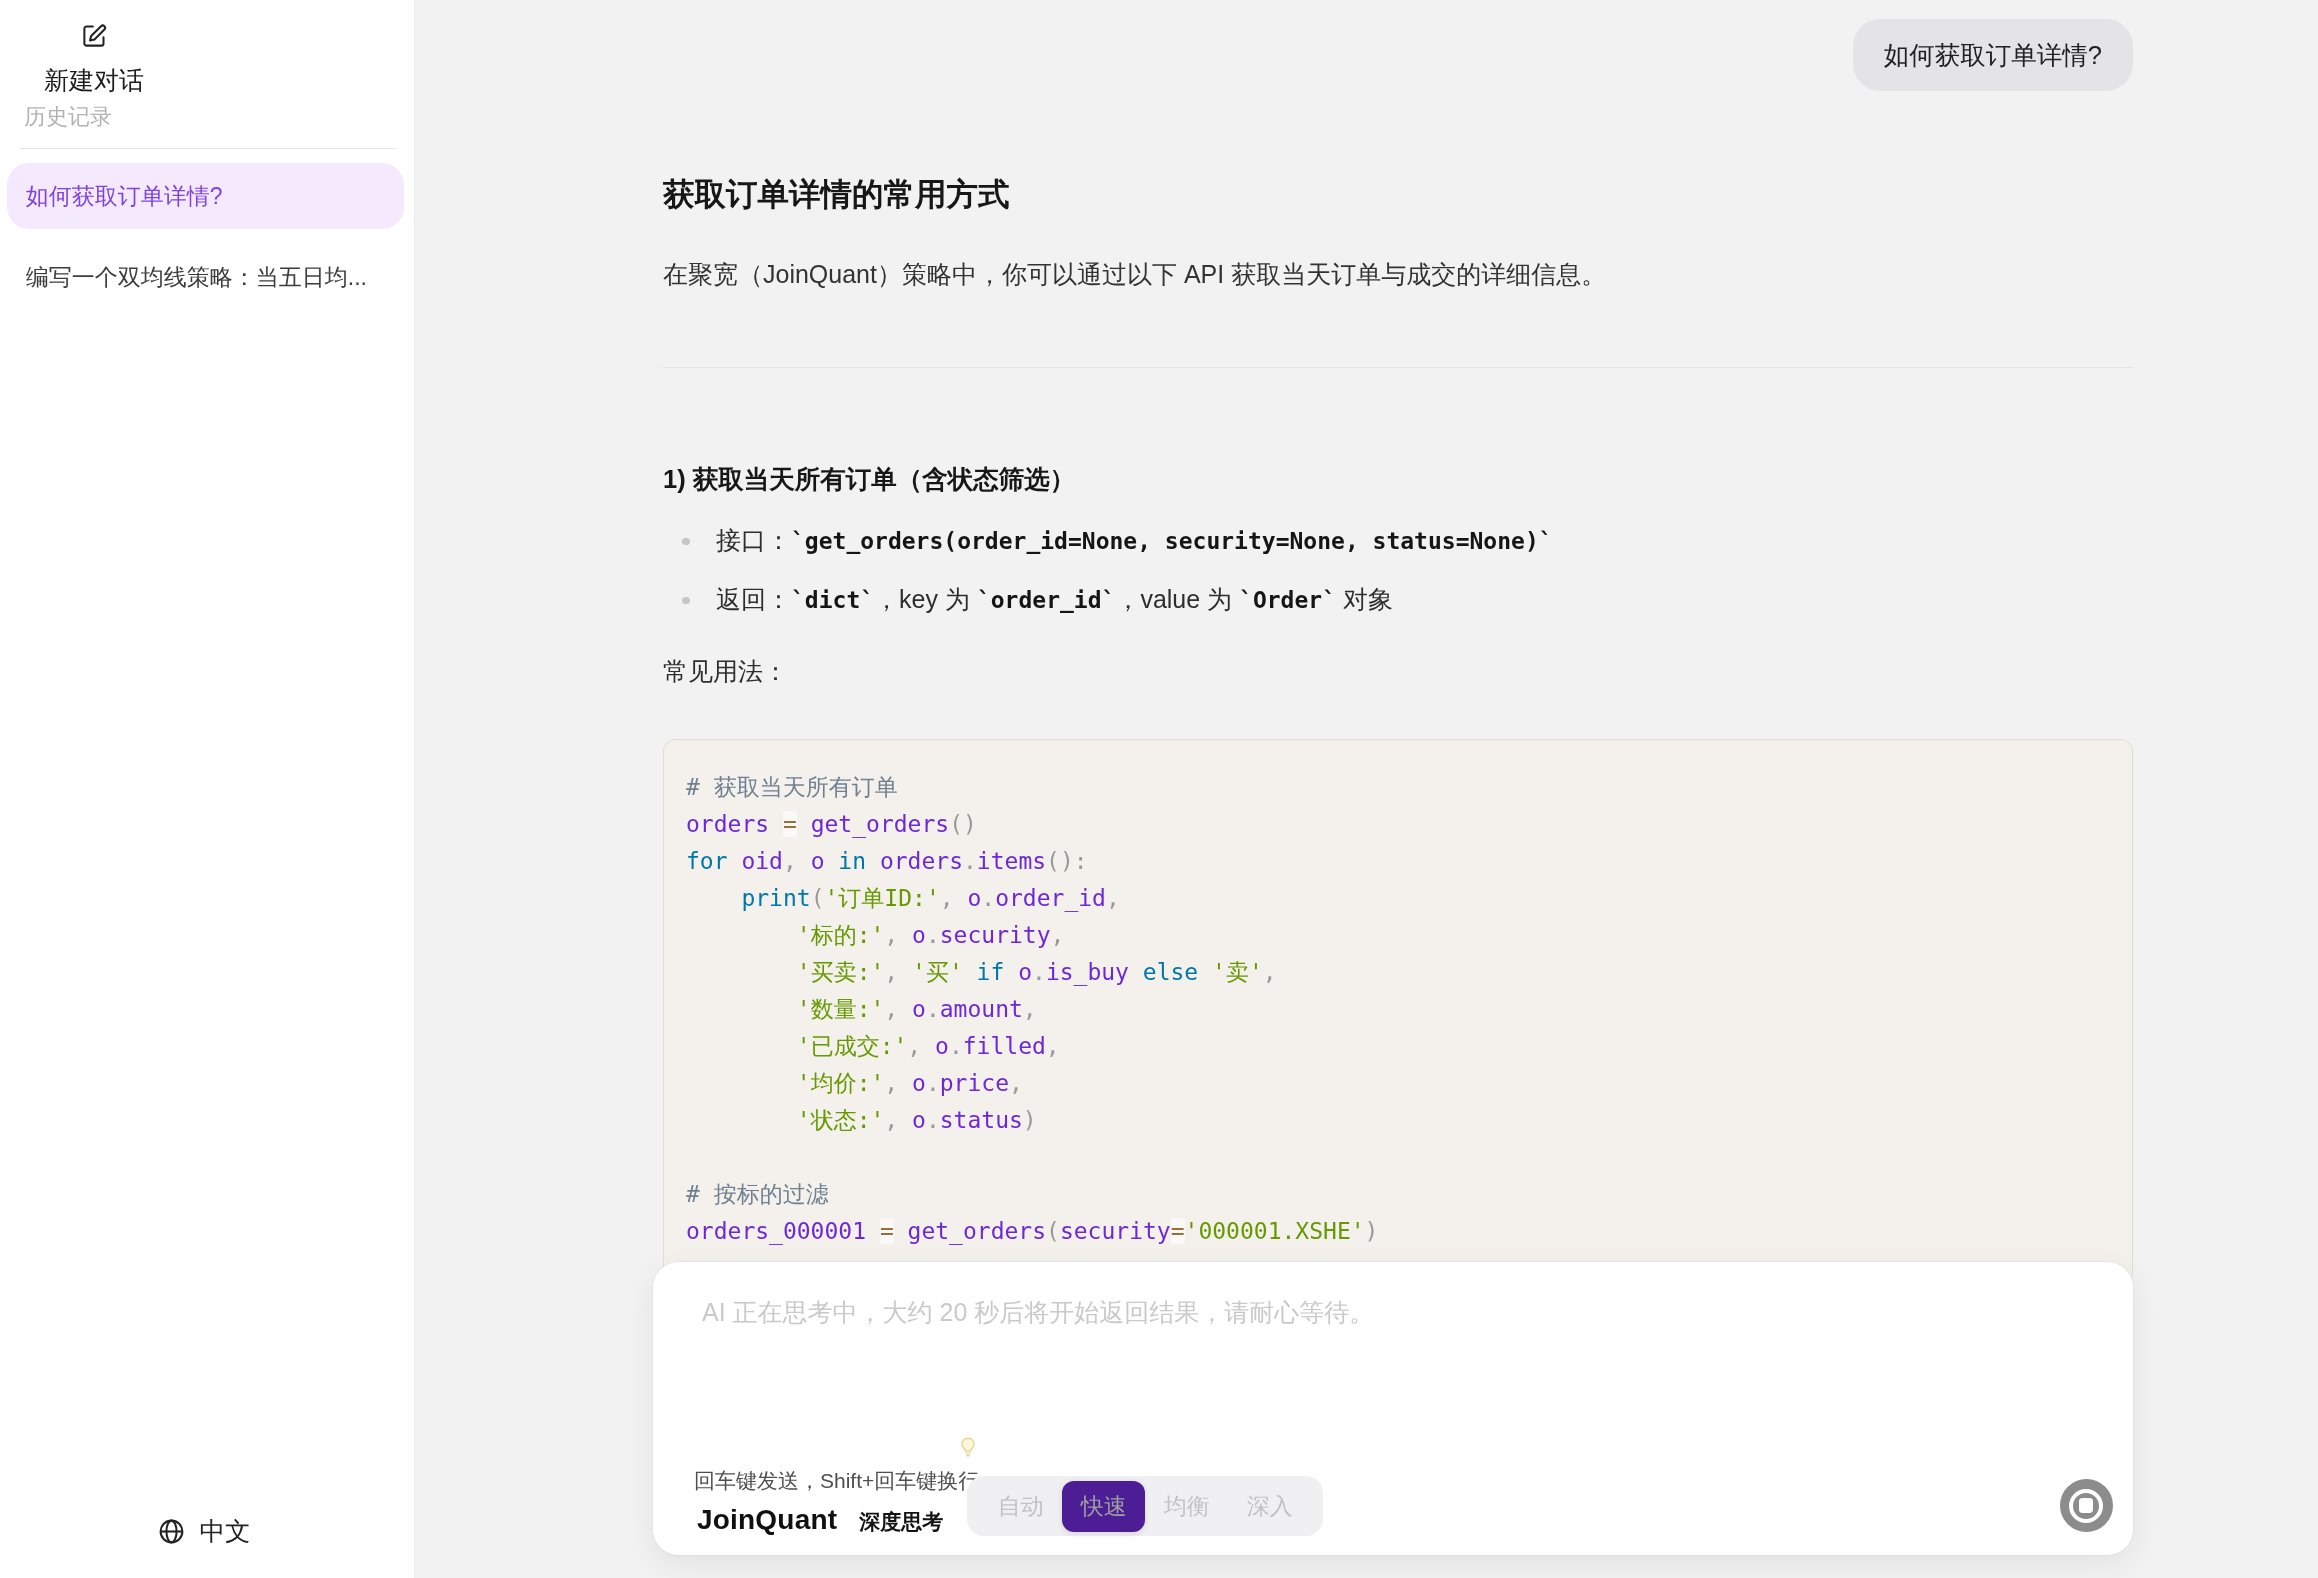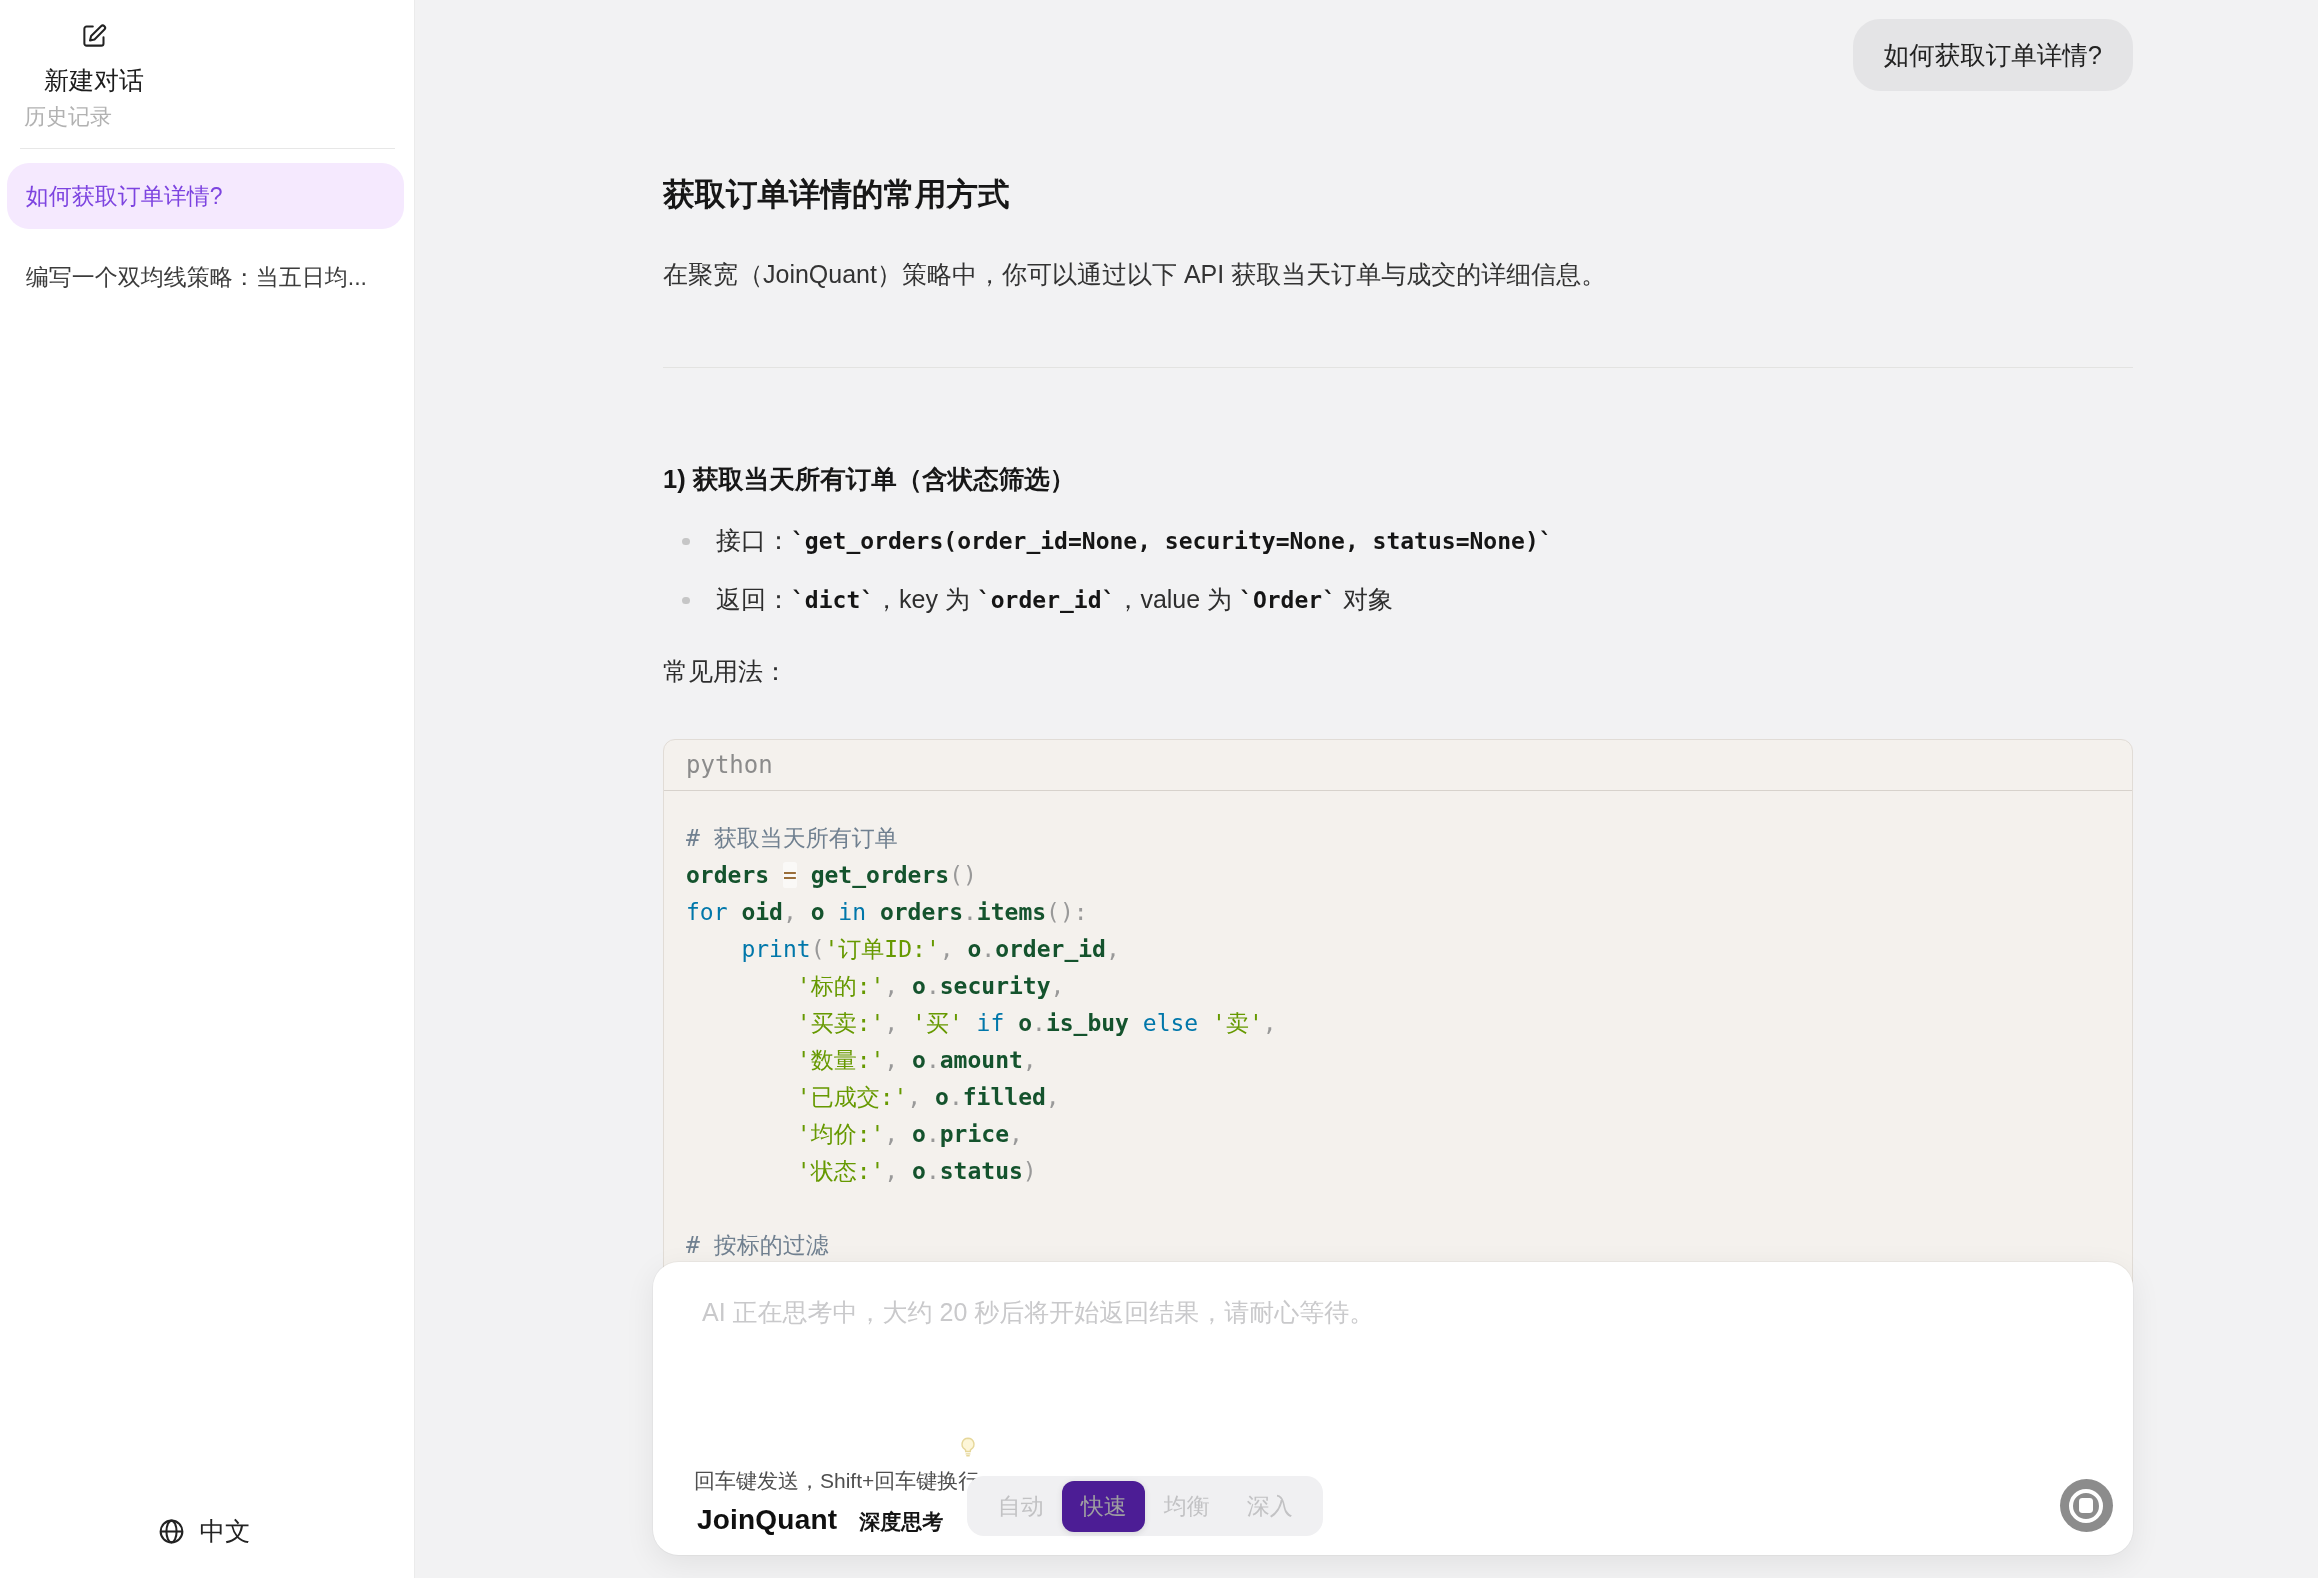--- a/index.html
+++ b/index.html
@@ -51,21 +51,21 @@
     border-bottom:0.9px solid #d7d2cc;
     font-family:"DejaVu Sans Mono","Liberation Mono",monospace; font-size:24px; color:#8b8b8b; }
   .code-body { padding:29px 22px 34px;
     font-family:"DejaVu Sans Mono","Liberation Mono",monospace;
     font-size:23px; line-height:37px; color:#1d1d1d; }
   .cl { white-space:pre; min-height:37px; }
   .tok-c { color:#708090; }
   .tok-k { color:#0077aa; }
   .tok-s { color:#669900; }
   .tok-p { color:#999999; }
-  .tok-t { color:#14532d;font-weight:bold; }
+  .tok-t { color:#6d28d9; }
   .tok-o { color:#9a6e3a; background:rgba(255,255,255,.55); border-radius:2.6px; }
 
   
   .composer { position:absolute; left:238px; top:1262px; width:1480px; height:293px;
     background:#ffffff; border-radius:25.5px; z-index:10;
     box-shadow:0 8.5px 31px rgba(0,0,0,.07), 0 0 0 0.9px rgba(0,0,0,.03); }
   .input-area { position:absolute; left:0; top:0; right:0; height:162px; cursor:text; }
   .placeholder { position:absolute; left:49px; top:34px; font-size:25px; color:#c9c9cb; }
   .hint { position:absolute; left:41px; top:174px; display:flex; align-items:flex-end; gap:8.5px;
     font-size:21px; color:#4f4f4f;flex-direction:column; }
@@ -128,21 +128,20 @@
       <p class="intro">在聚宽（JoinQuant）策略中，你可以通过以下 API 获取当天订单与成交的详细信息。</p>
       <hr class="rule">
       <h3>1) 获取当天所有订单（含状态筛选）</h3>
       <ul class="bullets" id="bullet-list">
           <li><span>接口：</span><code>`get_orders(order_id=None, security=None, status=None)`</code></li>
           <li><span>返回：</span><code>`dict`</code><span>，key 为 </span><code>`order_id`</code><span>，value 为 </span><code>`Order`</code><span> 对象</span></li>
         </ul>
       <p class="usage">常见用法：</p>
 
       <div class="codeblock">
-        <div class="code-head">python</div>
         <div class="code-body" id="code-body">
             <div class="cl"><span class="tok-c"># 获取当天所有订单</span></div>
             <div class="cl"><span class="tok-t">orders </span><span class="tok-o">=</span><span class="tok-t"> get_orders</span><span class="tok-p">()</span></div>
             <div class="cl"><span class="tok-k">for</span><span class="tok-t"> oid</span><span class="tok-p">,</span><span class="tok-t"> o </span><span class="tok-k">in</span><span class="tok-t"> orders</span><span class="tok-p">.</span><span class="tok-t">items</span><span class="tok-p">():</span></div>
             <div class="cl"><span class="tok-t">    </span><span class="tok-k">print</span><span class="tok-p">(</span><span class="tok-s">'订单ID:'</span><span class="tok-p">,</span><span class="tok-t"> o</span><span class="tok-p">.</span><span class="tok-t">order_id</span><span class="tok-p">,</span></div>
             <div class="cl"><span class="tok-t">        </span><span class="tok-s">'标的:'</span><span class="tok-p">,</span><span class="tok-t"> o</span><span class="tok-p">.</span><span class="tok-t">security</span><span class="tok-p">,</span></div>
             <div class="cl"><span class="tok-t">        </span><span class="tok-s">'买卖:'</span><span class="tok-p">,</span><span class="tok-t"> </span><span class="tok-s">'买'</span><span class="tok-t"> </span><span class="tok-k">if</span><span class="tok-t"> o</span><span class="tok-p">.</span><span class="tok-t">is_buy </span><span class="tok-k">else</span><span class="tok-t"> </span><span class="tok-s">'卖'</span><span class="tok-p">,</span></div>
             <div class="cl"><span class="tok-t">        </span><span class="tok-s">'数量:'</span><span class="tok-p">,</span><span class="tok-t"> o</span><span class="tok-p">.</span><span class="tok-t">amount</span><span class="tok-p">,</span></div>
             <div class="cl"><span class="tok-t">        </span><span class="tok-s">'已成交:'</span><span class="tok-p">,</span><span class="tok-t"> o</span><span class="tok-p">.</span><span class="tok-t">filled</span><span class="tok-p">,</span></div>
             <div class="cl"><span class="tok-t">        </span><span class="tok-s">'均价:'</span><span class="tok-p">,</span><span class="tok-t"> o</span><span class="tok-p">.</span><span class="tok-t">price</span><span class="tok-p">,</span></div>

